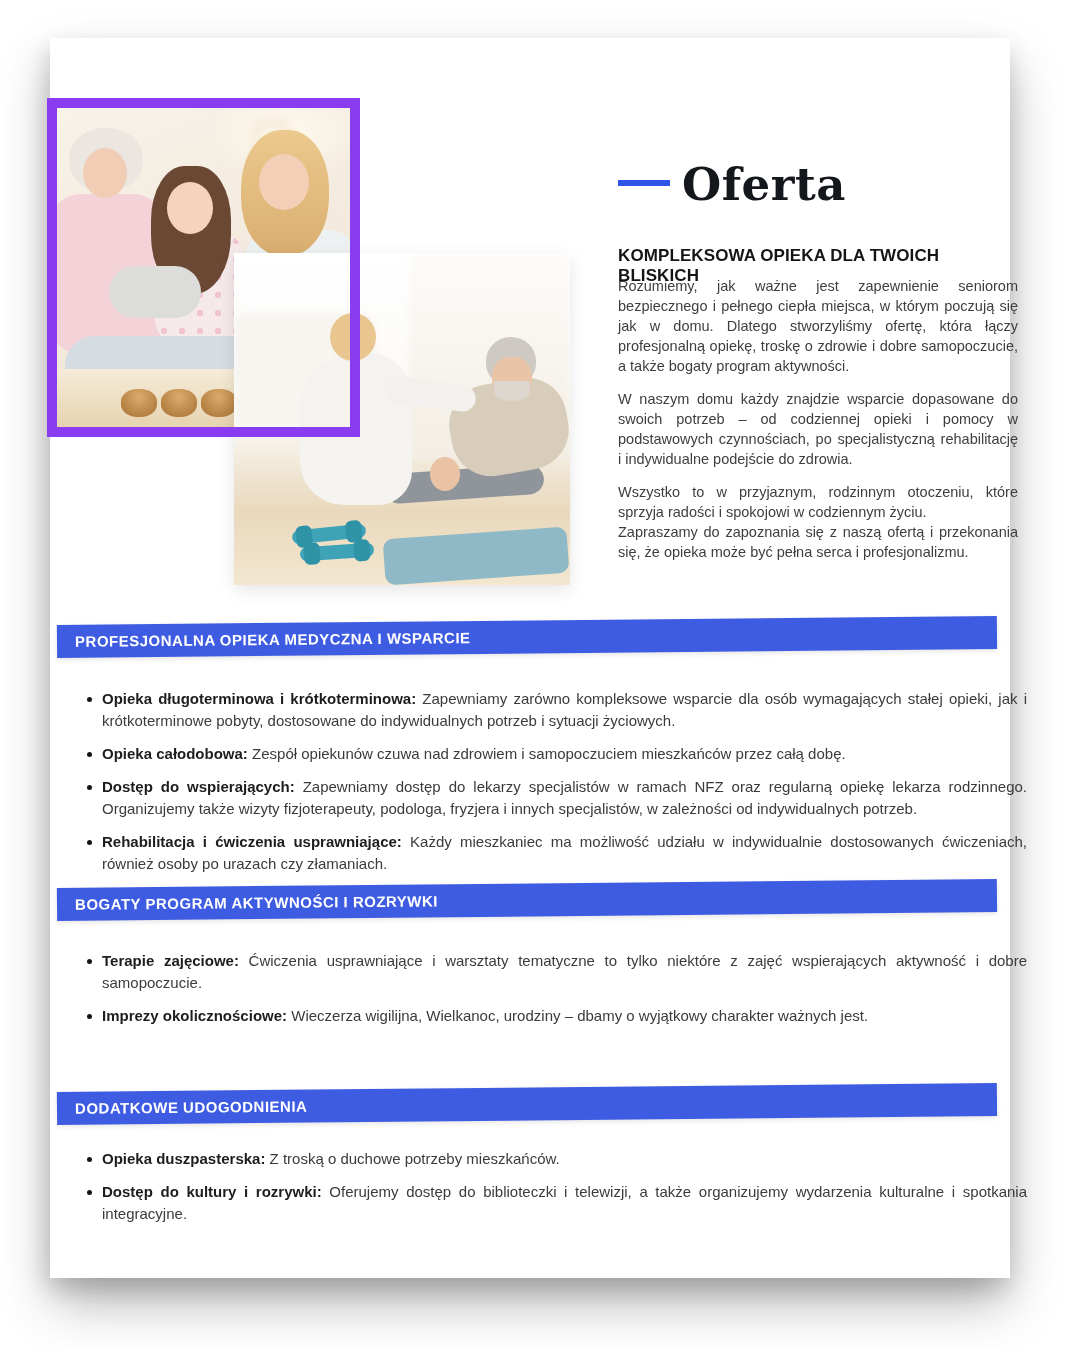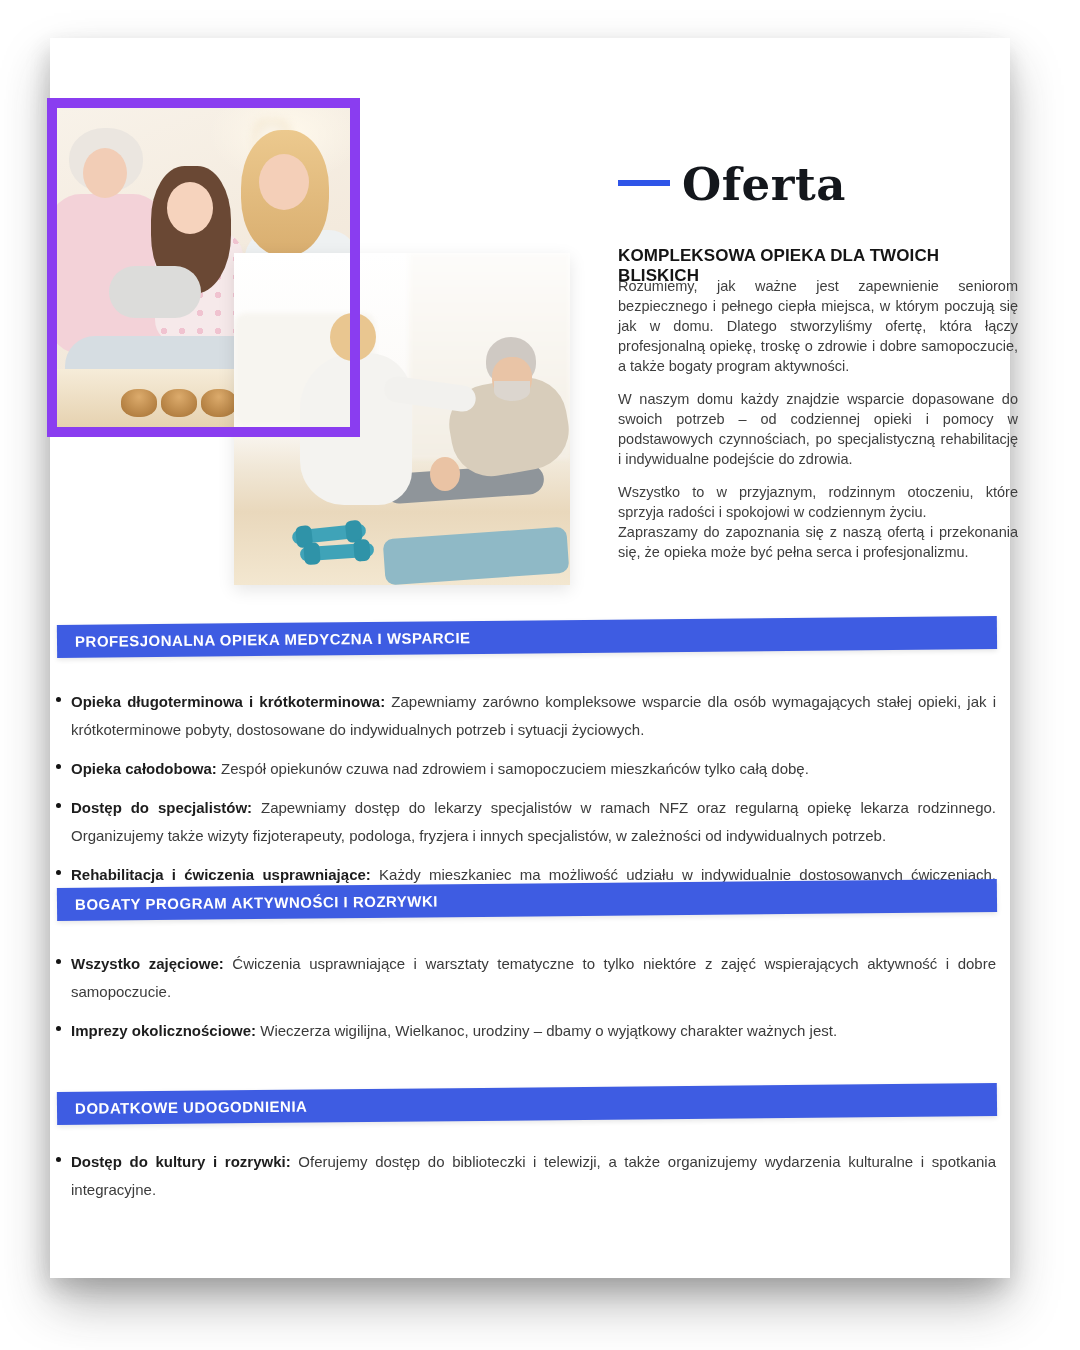--- a/index.html
+++ b/index.html
@@ -86,21 +86,21 @@
   .intro p.tight { margin-bottom:0; }
 
   
   .banner { position:absolute; left:7px; width:940px; height:33px; background:#3e5ce2;
     color:#ffffff; font-weight:700; font-size:15px; letter-spacing:0.5px; line-height:33px;
     padding-left:18px; transform:rotate(-0.55deg); transform-origin:left center;
     box-shadow:0 2px 5px rgba(0,0,0,.10); }
   .banner1 { top:587px; } .banner2 { top:850px; } .banner3 { top:1054px; }
 
   
-  .list { position:absolute; left:4px; width:942px; list-style:none; font-size:15px; line-height:28px;
+  .list { position:absolute; left:35px; width:942px; list-style:none; font-size:15px; line-height:22px;
     color:#3b3b3b; text-align:justify; }
   .list1 { top:650px; } .list2 { top:912px; } .list3 { top:1110px; }
   .list li { position:relative; padding-left:17px; margin-bottom:11px; }
   .list li::before { content:""; position:absolute; left:2px; top:9px; width:5px; height:5px;
     border-radius:50%; background:#141414; }
   .list b { color:#1d1d1d; }
 </style>
 </head>
 <body>
 
@@ -167,50 +167,54 @@
     <div class="banner banner1">
       <span>PROFESJONALNA OPIEKA MEDYCZNA I WSPARCIE</span>
     </div>
     <ul class="list list1">
       <li>
         <b>Opieka długoterminowa i krótkoterminowa:</b>
         <span>Zapewniamy zarówno kompleksowe wsparcie dla osób wymagających stałej opieki, jak i krótkoterminowe pobyty, dostosowane do indywidualnych potrzeb i sytuacji życiowych.</span>
       </li>
       <li>
         <b>Opieka całodobowa:</b>
-        <span>Zespół opiekunów czuwa nad zdrowiem i samopoczuciem mieszkańców tylko całą dobę.</span>
-      </li>
-      <li>
-        <b>Dostęp do specjalistów:</b>
+        <span>Zespół opiekunów czuwa nad zdrowiem i samopoczuciem mieszkańców przez całą dobę.</span>
+      </li>
+      <li>
+        <b>Dostęp do wspierających:</b>
         <span>Zapewniamy dostęp do lekarzy specjalistów w ramach NFZ oraz regularną opiekę lekarza rodzinnego. Organizujemy także wizyty fizjoterapeuty, podologa, fryzjera i innych specjalistów, w zależności od indywidualnych potrzeb.</span>
       </li>
       <li>
         <b>Rehabilitacja i ćwiczenia usprawniające:</b>
         <span>Każdy mieszkaniec ma możliwość udziału w indywidualnie dostosowanych ćwiczeniach, również osoby po urazach czy złamaniach.</span>
       </li>
     </ul>
 
     <div class="banner banner2">
       <span>BOGATY PROGRAM AKTYWNOŚCI I ROZRYWKI</span>
     </div>
     <ul class="list list2">
       <li>
-        <b>Wszystko zajęciowe:</b>
+        <b>Terapie zajęciowe:</b>
         <span>Ćwiczenia usprawniające i warsztaty tematyczne to tylko niektóre z zajęć wspierających aktywność i dobre samopoczucie.</span>
       </li>
       <li>
         <b>Imprezy okolicznościowe:</b>
         <span>Wieczerza wigilijna, Wielkanoc, urodziny – dbamy o wyjątkowy charakter ważnych jest.</span>
       </li>
     </ul>
 
     <div class="banner banner3">
       <span>DODATKOWE UDOGODNIENIA</span>
     </div>
     <ul class="list list3">
       <li>
+        <b>Opieka duszpasterska:</b>
+        <span>Z troską o duchowe potrzeby mieszkańców.</span>
+      </li>
+      <li>
         <b>Dostęp do kultury i rozrywki:</b>
         <span>Oferujemy dostęp do biblioteczki i telewizji, a także organizujemy wydarzenia kulturalne i spotkania integracyjne.</span>
       </li>
     </ul>
 
   </div>
 </div>
 
 </body></html>

